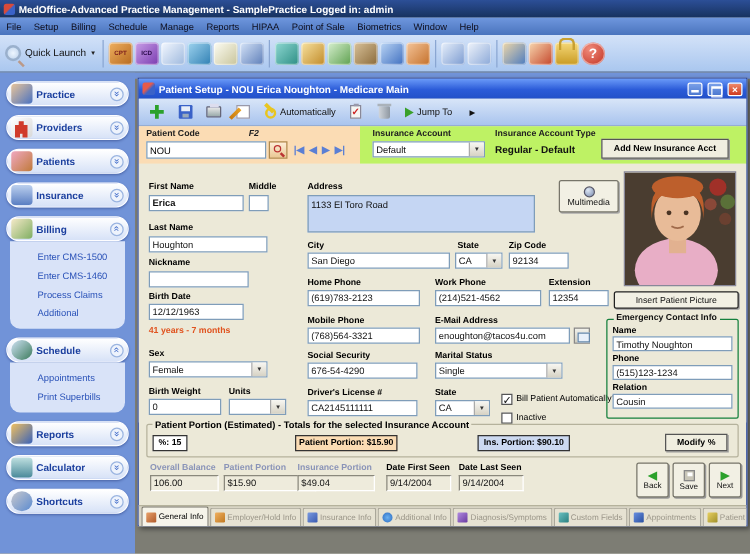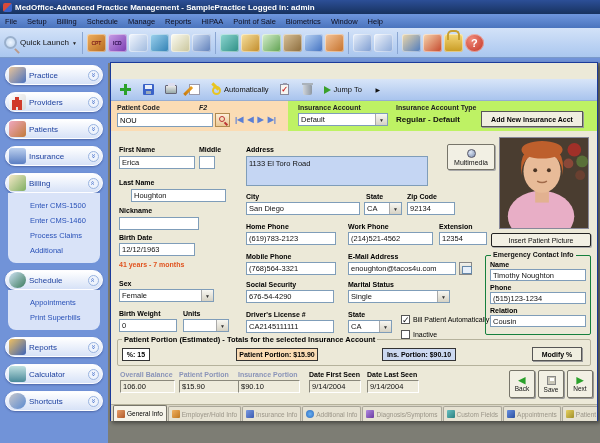--- a/index.html
+++ b/index.html
@@ -60,21 +60,21 @@
   .s1{background:linear-gradient(135deg,#e8c49a,#4a72c0)}
   .s2{background:linear-gradient(135deg,#f0a8c0,#c07a3a)}
   .s3{background:linear-gradient(135deg,#ffffff,#d8d8d8);position:relative}
   .s3::after{content:"";position:absolute;left:6px;top:3px;width:4px;height:10px;background:#d03a2a;box-shadow:-3px 3px 0 -0px #d03a2a,3px 3px 0 0 #d03a2a;}
   .s4{background:linear-gradient(#bcd0ee,#5a7ec2)}
   .s5{background:linear-gradient(135deg,#f5e9c8,#7fae62)}
   .s6{background:linear-gradient(135deg,#cfe2f5,#3a7a5a);border-radius:50%}
   .s7{background:linear-gradient(135deg,#f0c060,#3a62b8)}
   .s8{background:linear-gradient(#bfe0e0,#4a8a9a)}
   .s9{background:linear-gradient(135deg,#c8c8cc,#5a8ad0);border-radius:50%}
-  .slabel{font-size:8px;font-weight:normal;color:#1b3f9e;flex:1;white-space:nowrap}
+  .slabel{font-size:8px;font-weight:bold;color:#1b3f9e;flex:1;white-space:nowrap}
   .schev{width:11px;height:11px;border-radius:50%;background:#eef3fc;border:1px solid #9ab4e0;
     color:#3c68c8;font-size:8px;line-height:8px;text-align:center;flex:0 0 auto}
   .schev span{display:inline-block;transform:rotate(90deg)}
   .schev.up span{transform:rotate(-90deg)}
   .spanel{background:#d9e3f8;border-radius:0 0 8px 8px;margin:0 3px;padding:5px 0 5px 22px}
   .sitem{font-size:7.5px;color:#2a52b8;padding:3px 0;cursor:pointer;white-space:nowrap}
 
   
   .desk{position:absolute;left:108px;top:58px;right:0;bottom:0;background:#7d7d74}
   .bluestrip{position:absolute;top:0;left:0;right:0;height:5px;background:#7193d8}
@@ -324,20 +324,27 @@
         <span class="schev"><span>»</span></span>
       </div>
     </div>
   </div>
 
   <div class="desk">
     <div class="bluestrip"></div>
 
     <div class="window">
 
+      <div class="wtitle">
+        <span class="wicon"></span>
+        <span class="txt">Patient Setup - NOU  Erica Noughton - Medicare Main</span>
+        <span class="wbtn min"></span>
+        <span class="wbtn max"></span>
+        <span class="wbtn close">×</span>
+      </div>
 
       <div class="wtoolbar">
         <span class="wtb">
             <span class="g-plus"></span>
           </span>
         <span class="wtb">
             <span class="g-save"></span>
           </span>
         <span class="wtb">
             <span class="g-print"></span>
@@ -385,26 +392,26 @@
           </span>
           <span class="cl" style="left:108px;top:3px">Insurance Account Type</span>
           <span class="insval" style="left:108px;top:14px">Regular - Default</span>
           <span class="addins">Add New Insurance Acct</span>
         </div>
       </div>
 
       <div class="form">
 
         <span class="fl" style="left:8px;top:15px">First Name</span>
-        <input class="fi" style="left: 8px; top: 25px; width: 76px;" value="Erica">
+        <input class="fi" style="left: 8px; top: 25px; width: 76px; font-weight: bold;" value="Erica">
         <span class="fl" style="left:88px;top:15px">Middle</span>
         <input class="fi" style="left: 88px; top: 25px; width: 16px;" value="">
 
         <span class="fl" style="left:8px;top:48px">Last Name</span>
-        <input class="fi" style="left: 20px; top: 58px; width: 95px;" value="Houghton">
+        <input class="fi" style="left: 8px; top: 58px; width: 95px;" value="Houghton">
 
         <span class="fl" style="left:8px;top:76px">Nickname</span>
         <input class="fi" style="left: 8px; top: 86px; width: 80px;" value="">
 
         <span class="fl" style="left:8px;top:103px">Birth Date</span>
         <input class="fi" style="left: 8px; top: 112px; width: 76px;" value="12/12/1963">
         <span class="age" style="left:8px;top:130px">41 years - 7 months</span>
 
         <span class="fl" style="left:8px;top:149px">Sex</span>
         <span class="sel" style="left:8px;top:158px;width:95px">
@@ -505,21 +512,21 @@
         <span class="pbox pins">Ins. Portion: $90.10</span>
         <span class="modify">Modify %</span>
       </div>
 
       <div class="totals">
         <span class="tl blue" style="left:9px">Overall Balance</span>
         <span class="tv" style="left:9px;width:55px">106.00</span>
         <span class="tl blue" style="left:68px">Patient Portion</span>
         <span class="tv" style="left:68px;width:74px">$15.90</span>
         <span class="tl blue" style="left:127px">Insurance Portion</span>
-        <span class="tv" style="left:127px;width:62px">$90.10</span>
+        <span class="tv" style="left:127px;width:62px">$49.04</span>
         <span class="tl" style="left:198px">Date First Seen</span>
         <span class="tv" style="left:198px;width:52px">9/14/2004</span>
         <span class="tl" style="left:256px">Date Last Seen</span>
         <span class="tv" style="left:256px;width:52px">9/14/2004</span>
         <span class="navbtn" style="left:398px">
           <span class="garr">◀</span>
           <span>Back</span>
         </span>
         <span class="navbtn" style="left:427px">
           <span class="sdisk"></span>

